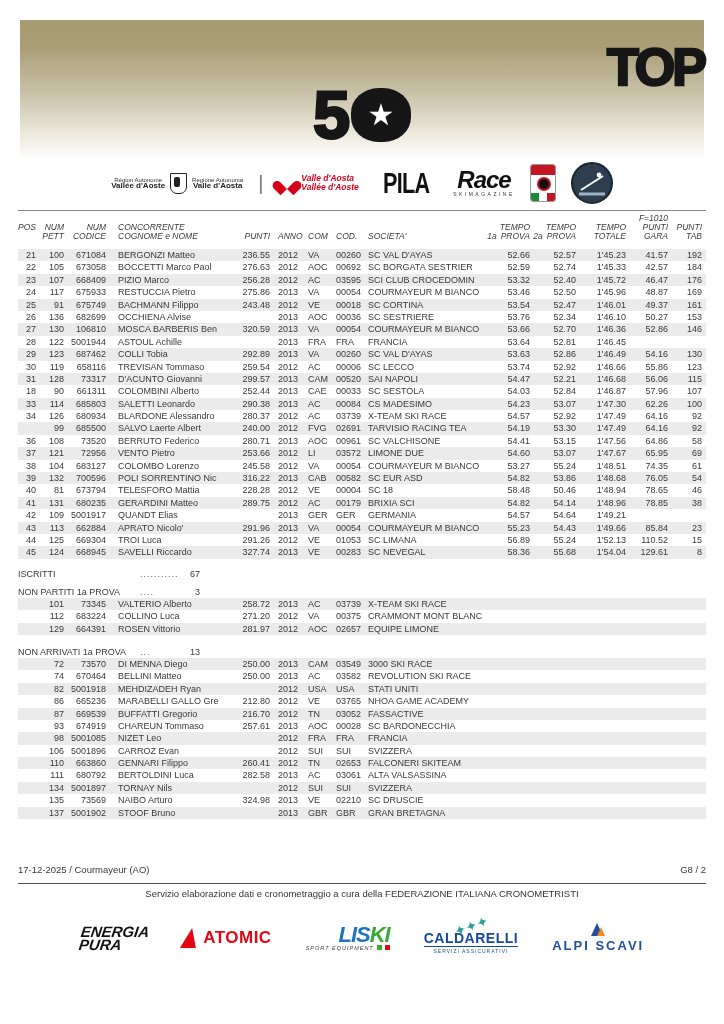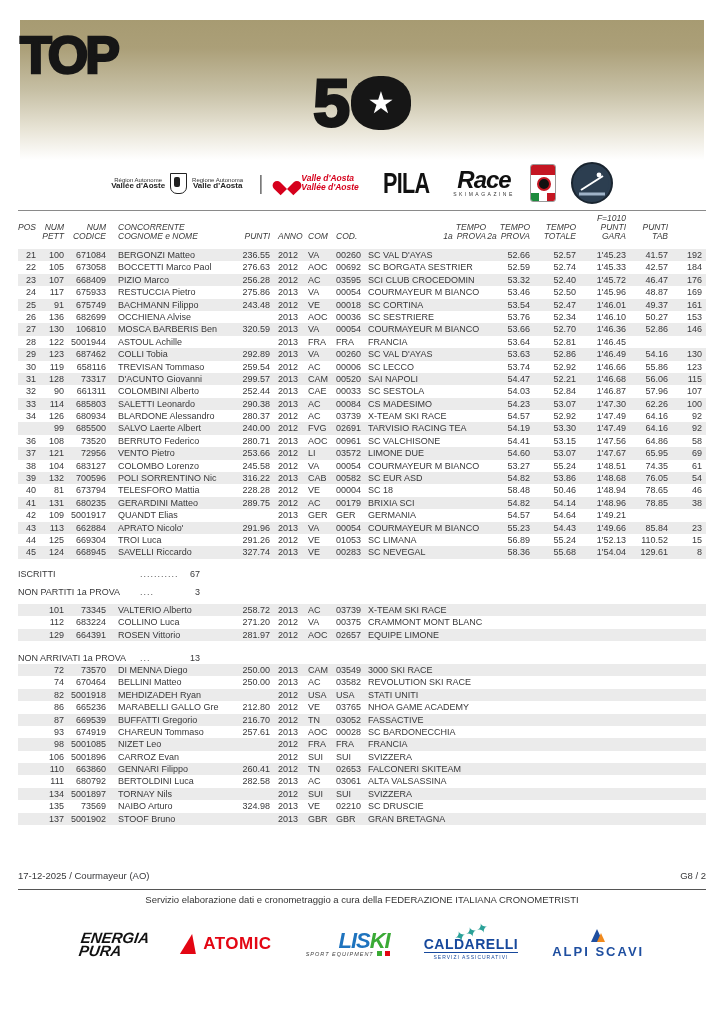--- a/index.html
+++ b/index.html
@@ -1,21 +1,21 @@
 <!DOCTYPE html>
 <html><head>
 <meta charset="utf-8">
 <style>
   html,body{margin:0;padding:0;background:#fff;}
   .page{position:relative;width:724px;height:1024px;background:#ffffff;overflow:hidden;
         font-family:"Liberation Sans", sans-serif;color:#38383a;}
   
   .banner{margin:20px 20px 0;height:140px;position:relative;
           background:linear-gradient(180deg,#a79b72 0%,#ab9f78 20%,#c6bfa4 50%,#e8e4d6 78%,#ffffff 100%);}
-  .toplogo{position:absolute;left:0;right:0;top:10px;text-align:left;color:#161616;}
+  .toplogo{position:absolute;left:0;right:0;top:22px;text-align:right;color:#161616;}
   .toplogo .t-word{font-weight:900;font-size:52px;line-height:50px;letter-spacing:-3px;
         -webkit-text-stroke:2.5px #161616;}
   .t-fifty{display:flex;justify-content:center;align-items:center;margin-top:-6px;}
   .t-five{font-weight:900;font-size:66px;line-height:58px;letter-spacing:-3px;-webkit-text-stroke:3px #161616;}
   .t-zero{display:inline-flex;width:60px;height:54px;background:#161616;border-radius:46%;
           margin-left:4px;align-items:center;justify-content:center;}
   .t-zero .star{color:#fff;font-size:30px;line-height:30px;}
   
   .sponsors{height:46px;margin:0 20px;display:flex;align-items:center;justify-content:center;gap:15px;}
   .vda{display:flex;align-items:center;gap:5px;}
@@ -53,21 +53,21 @@
   .name-c{padding-left:8px;text-align:left;}
   .split{display:flex;justify-content:flex-end;gap:4px;padding-right:4px;}
   .trow{height:12.4px;line-height:12.4px;font-size:9px;white-space:nowrap;}
   .rows .trow:nth-child(odd){background:#ebebeb;}
   .trow div{overflow:hidden;}
   
   .sumline{display:flex;font-size:9px;line-height:12px;}
   .sum-label{width:122px;}
   .sum-dots{width:38px;color:#555;overflow:hidden;letter-spacing:1px;}
   .sum-val{width:22px;text-align:right;}
-  .mt9{margin-top:9px;} .mt6{margin-top:6px;} .mt10{margin-top:6px;} .mt11{margin-top:11px;} .mt8{}
+  .mt9{margin-top:9px;} .mt6{margin-top:6px;} .mt10{margin-top:0;} .mt11{margin-top:11px;} .mt8{}
   
   .footer-row{display:flex;justify-content:space-between;font-size:9.5px;margin-top:45px;}
   .footer-rule{border-top:1px solid #555;margin-top:8px;}
   .service{text-align:center;font-size:9.5px;margin-top:4px;color:#333;}
   .bottom-sponsors{margin-top:22px;display:flex;align-items:center;justify-content:center;gap:34px;}
   .energia{font-style:italic;font-weight:900;color:#111;font-size:15px;line-height:13px;transform:skewX(-8deg);letter-spacing:0;}
   .atomic{display:flex;align-items:center;gap:5px;color:#e30613;font-weight:900;font-size:17px;letter-spacing:0.5px;text-align:right;}
   .atomic .mark{width:0;height:0;border-left:8px solid transparent;border-right:8px solid transparent;border-bottom:20px solid #e30613;transform:skewX(-12deg);}
   .liski{text-align:right;}
   .liski .l1{font-style:italic;font-weight:900;font-size:22px;line-height:20px;letter-spacing:-1px;}
@@ -178,20 +178,25 @@
       <div class="hc la">
           <span class="hl"></span>
           <span class="hl"></span>
           <span class="hl">COM</span>
         </div>
       <div class="hc la">
           <span class="hl"></span>
           <span class="hl"></span>
           <span class="hl">COD.</span>
         </div>
+      <div class="hc la">
+          <span class="hl"></span>
+          <span class="hl"></span>
+          <span class="hl">SOCIETA'</span>
+        </div>
       <div class="hc">
           <span class="hl"></span>
           <span class="hl ra">TEMPO</span>
           <span class="hl split">
             <span>1a</span>
             <span>PROVA</span>
           </span>
         </div>
       <div class="hc">
           <span class="hl"></span>
@@ -389,21 +394,21 @@
           <div class="la">CAM</div>
           <div class="la">00520</div>
           <div class="la">SAI  NAPOLI</div>
           <div class="ra">54.47</div>
           <div class="ra">52.21</div>
           <div class="ra">1'46.68</div>
           <div class="ra">56.06</div>
           <div class="ra">115</div>
         </div>
         <div class="grid trow">
-          <div class="ra">32</div>
+          <div class="ra">18</div>
           <div class="ra">90</div>
           <div class="ra">661311</div>
           <div class="name-c">COLOMBINI Alberto</div>
           <div class="ra">252.44</div>
           <div class="la">2013</div>
           <div class="la">CAE</div>
           <div class="la">00033</div>
           <div class="la">SC SESTOLA</div>
           <div class="ra">54.03</div>
           <div class="ra">52.84</div>

